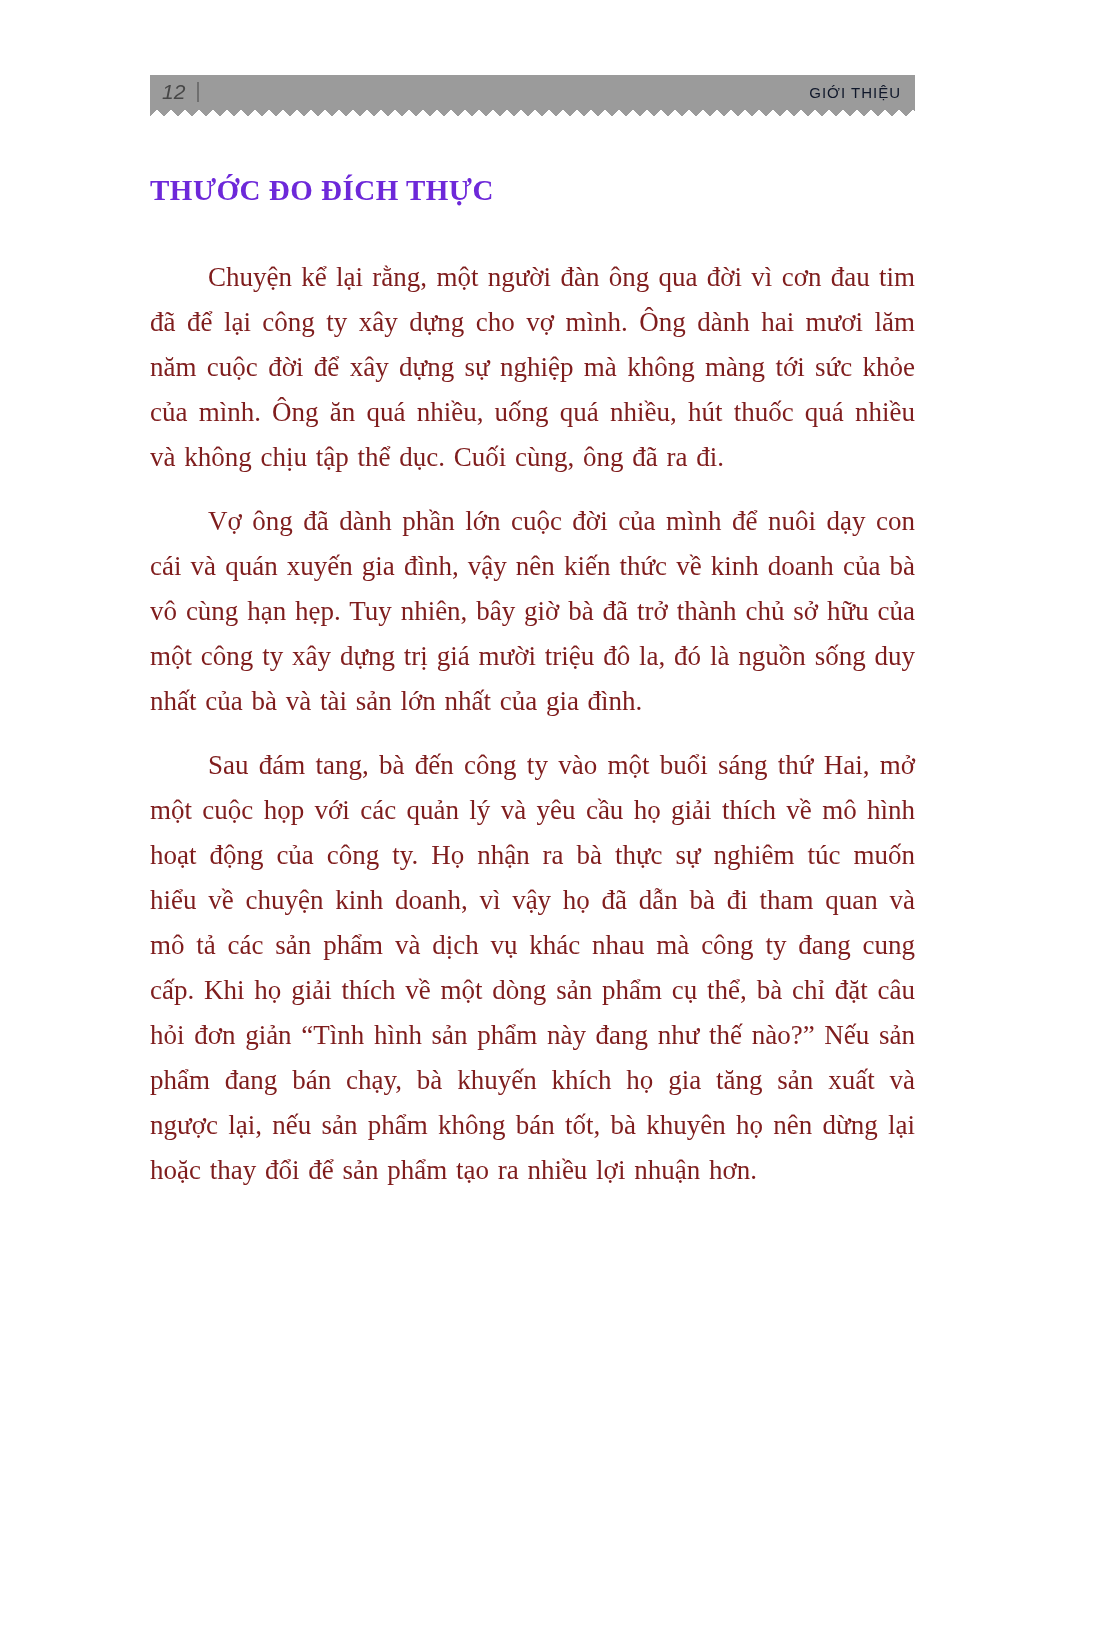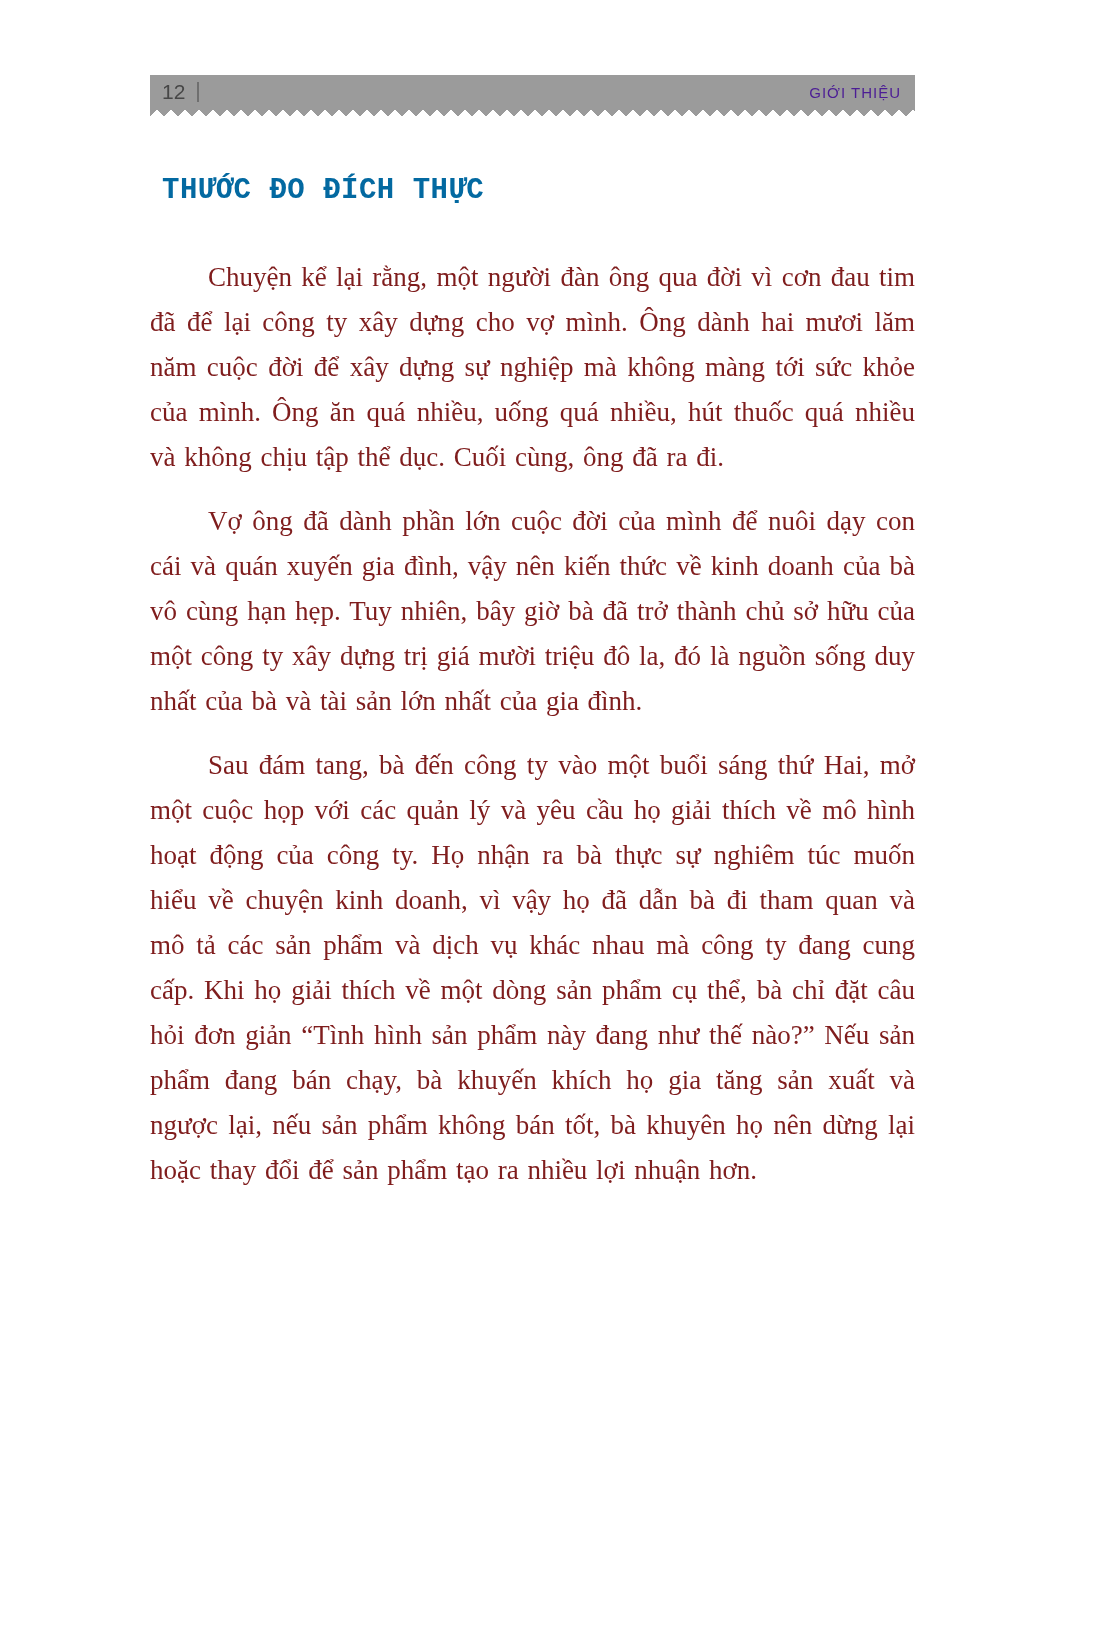--- a/index.html
+++ b/index.html
@@ -39,44 +39,45 @@
     background:
       linear-gradient(135deg, #9b9b9b 35%, transparent 35%),
       linear-gradient(225deg, #9b9b9b 35%, transparent 35%);
     background-size: 14px 7px;
     background-repeat: repeat-x;
   }
   .header-left {
     display: flex;
     align-items: center;
     gap: 12px;
+    font-style: italic;
   }
   .page-number {
     font-size: 21px;
     color: #474747;
     font-weight: 400;
   }
   .header-separator {
     width: 2px;
     height: 20px;
     background: #6f6f6f;
   }
   .section-title {
     font-size: 15px;
     letter-spacing: 1px;
-    color: #4c1d95;
+    color: #0f172a;
   }
   
   .chapter-heading {
-    margin: 58px 0 0 12px;
-    font-family: Liberation Mono, monospace;
+    margin: 58px 0 0 0;
+    font-family: Liberation Serif, serif;
     font-weight: 700;
     font-size: 29px;
     letter-spacing: 0.5px;
-    color: #0369a1;
+    color: #6d28d9;
   }
   
   .body-text {
     margin-top: 48px;
   }
   .body-text p {
     margin: 0 0 19px 0;
     font-size: 27px;
     line-height: 45px;
     color: #7f1d1d;

